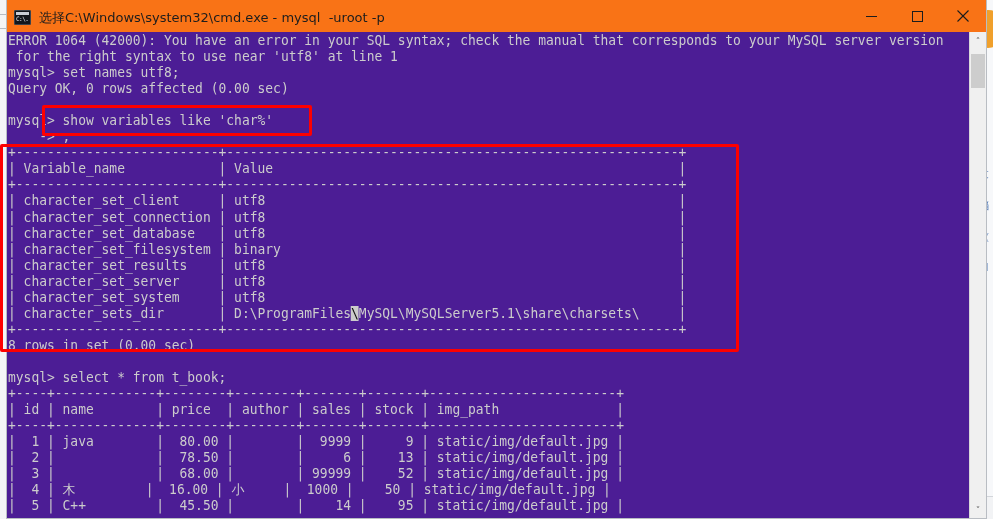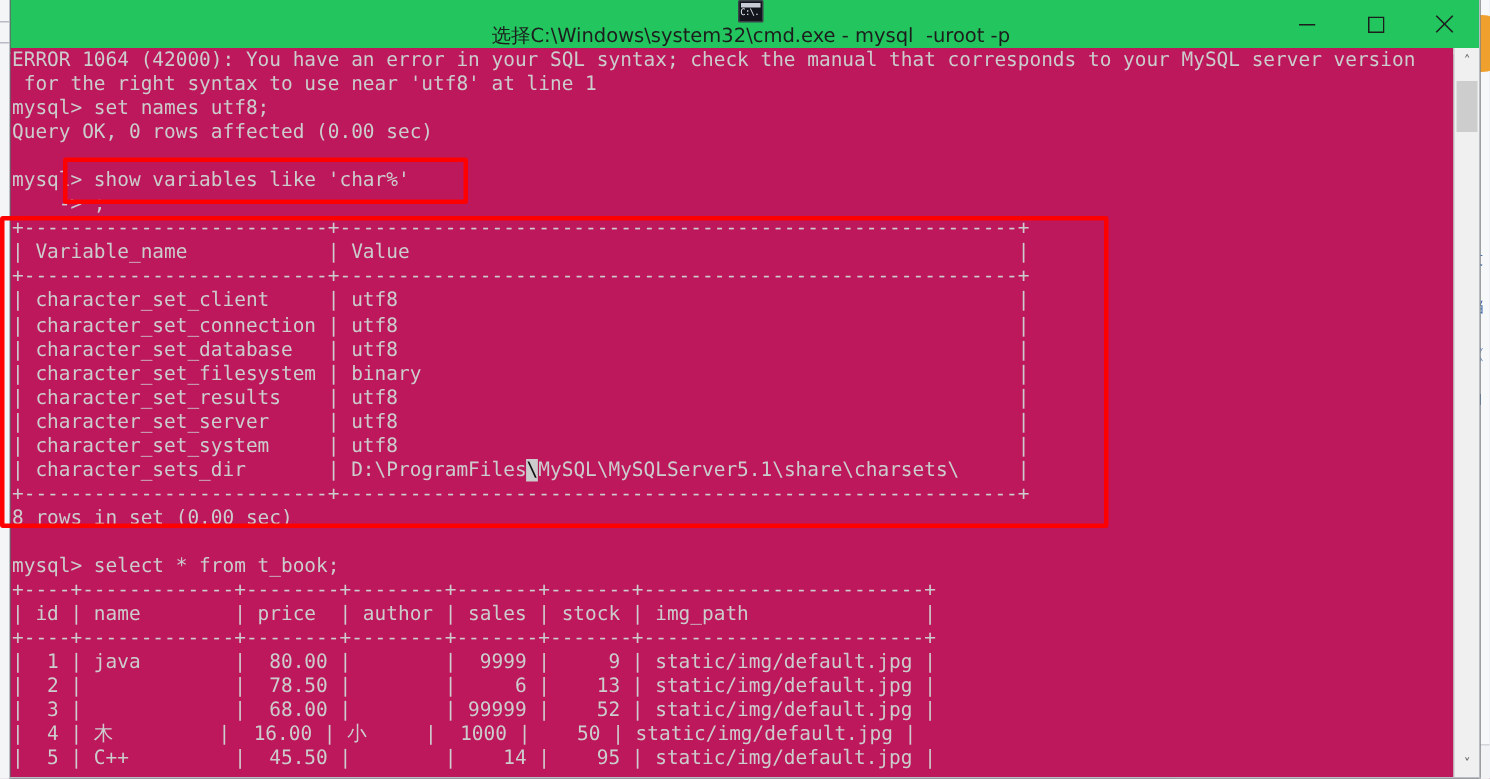--- a/index.html
+++ b/index.html
@@ -91,26 +91,25 @@
     border: 1px solid #b9bdc3;
     border-top: none;
     box-sizing: border-box;
     overflow: hidden;
   }
 
   
   #titlebar {
     position: relative;
     height: 36px;
-    background: #22c55e;
+    background: #f97316;
     display: flex;
     align-items: center;
     border-bottom: 1px solid #e6e8eb;
     box-sizing: border-box;
-    flex-direction: column;
   }
   #title-icon {
     width: 17px; height: 15px;
     margin-left: 7px;
     background: #12161c;
     border: 1px solid #3d434b;
     border-radius: 1px;
     position: relative;
     flex: 0 0 auto;
     box-sizing: border-box;
@@ -155,21 +154,21 @@
   }
   .wctrl svg { display: block; }
 
   
   #console {
     position: absolute;
     left: 0;
     top: 32px;
     right: 17px;
     bottom: 0;
-    background: #be185d;
+    background: #4c1d95;
     overflow: hidden;
   }
   #console-text {
     position: absolute;
     left: 1px;
     top: 1px;
     margin: 0;
     color: #cccccc;
     font-family: "DejaVu Sans Mono", monospace;
     font-size: 13.2px;

